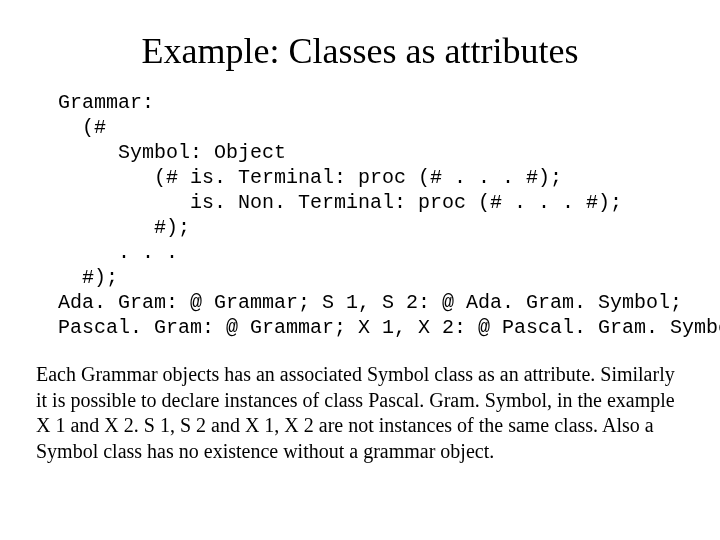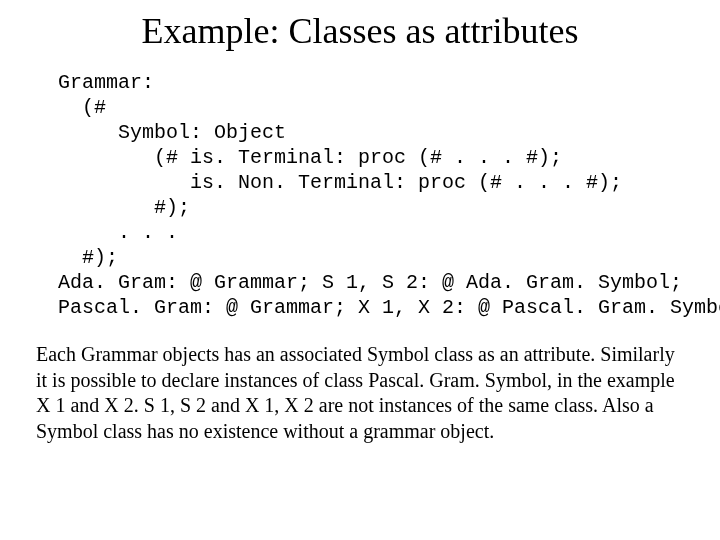--- a/index.html
+++ b/index.html
@@ -8,21 +8,21 @@
     width: 720px;
     height: 540px;
     background: #ffffff;
     font-family: "Times New Roman", Times, serif;
     color: #000;
   }
   .slide {
     width: 720px;
     height: 454px;
     box-sizing: border-box;
-    padding: 10px 40px 0 40px;
+    padding: 30px 40px 0 40px;
   }
   .title {
     text-align: center;
     font-size: 36px;
     font-weight: 400;
     margin: 0 0 18px 0;
   }
   .code {
     font-family: "Courier New", Courier, monospace;
     font-size: 20px;

